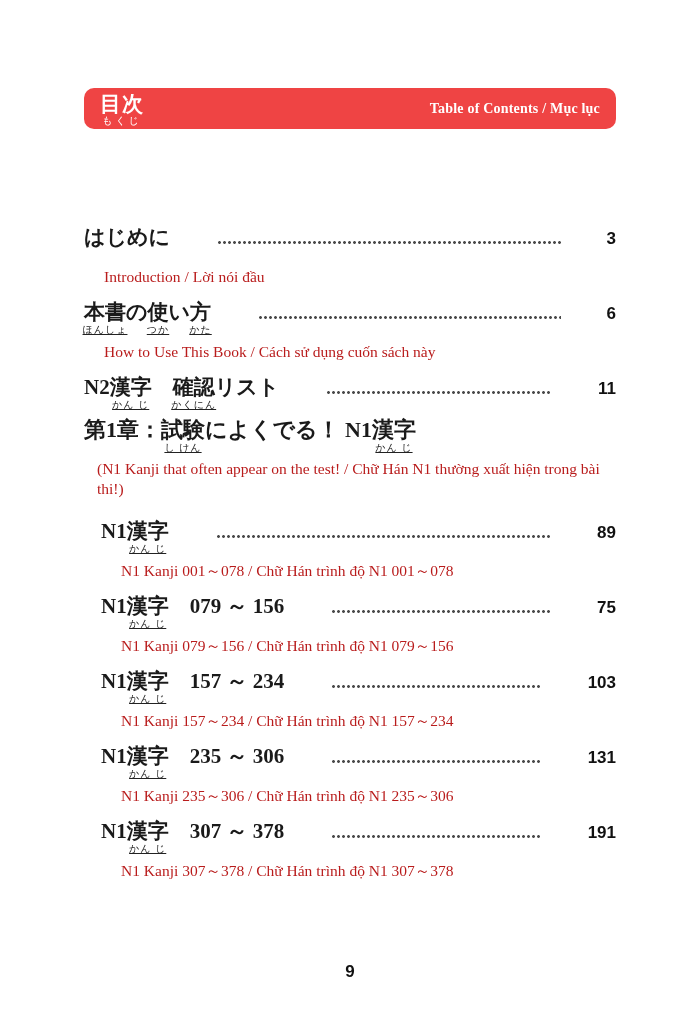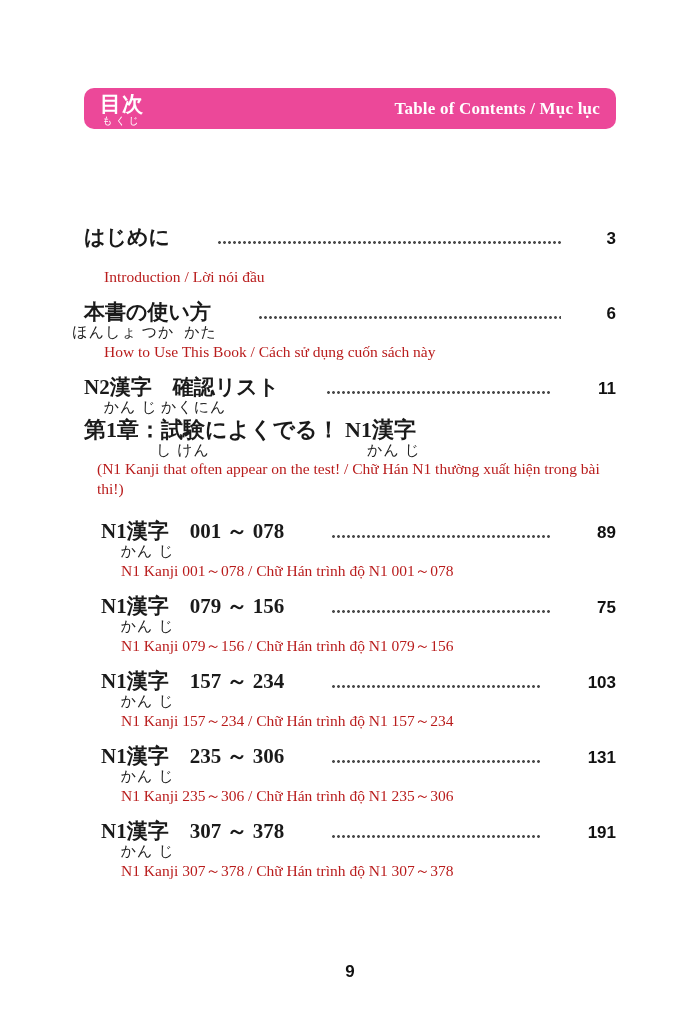--- a/index.html
+++ b/index.html
@@ -5,50 +5,50 @@
   html,body { margin:0; padding:0; background:#e9e9e9; }
   .page {
     position:relative; width:700px; height:1024px; margin:0 auto;
     background:#ffffff; overflow:hidden;
     font-family:"Liberation Serif","DejaVu Serif",serif; color:#1a1a1a;
   }
 
   
   .banner {
     position:absolute; left:84px; top:88px; width:532px; height:41px;
-    background:#ec4899; border-radius:10px;
+    background:#ef4444; border-radius:10px;
     display:flex; justify-content:space-between; align-items:center;
     padding:0 16px; box-sizing:border-box; color:#ffffff;
   }
   .banner-jp { display:flex; flex-direction:column; align-items:center; line-height:1; margin-top:1px; }
   .banner-jp .jp {
     font-family:"Liberation Sans","DejaVu Sans",sans-serif;
     font-weight:bold; font-size:21px; letter-spacing:1px;
   }
   .banner-jp .jp-ruby {
     font-family:"Liberation Sans","DejaVu Sans",sans-serif;
     font-size:10px; letter-spacing:3px; margin-top:2px; white-space:nowrap;
   }
-  .banner-latin { font-size:17px; font-weight:bold; letter-spacing:0.2px; }
+  .banner-latin { font-size:14px; font-weight:bold; letter-spacing:0.2px; }
 
   
   .entries { position:absolute; left:84px; width:532px; top:222px; }
   .entry { margin:0 0 10px 0; }
   .entry.indent { padding-left:17px; }
   .entry.chapter { margin-top:11px; margin-bottom:17px; }
 
   .entry-line { display:flex; align-items:baseline; font-weight:bold; font-size:21px; line-height:30px;gap:36px; }
   .entry.chapter .entry-line { font-size:22px; }
 
   .entry-title { white-space:nowrap; }
   .seg { display:inline-block; position:relative; }
   .seg .rt {
     position:absolute; top:100%; left:50%; transform:translateX(-50%);
-    font-size:15px; font-weight:normal; line-height:1; margin-top:-2px;
-    letter-spacing:1px; white-space:nowrap; color:#222222;
+    font-size:10px; font-weight:normal; line-height:1; margin-top:-2px;
+    letter-spacing:1px; white-space:nowrap; color:#222222;text-decoration:underline;
   }
 
   .leader {
     flex:1 1 auto; height:3px; align-self:baseline;
     margin:0 10px 6px 12px;
     background-image:radial-gradient(circle at 1.5px 1.5px,#4a4a4a 1.2px,transparent 1.6px);
     background-size:5px 3px; background-repeat:repeat-x;
   }
   .entry-page {
     font-family:"Liberation Sans","DejaVu Sans",sans-serif;
@@ -103,21 +103,21 @@
         </div>
       </div>
       <div class="entry chapter">
         <div class="entry-line">
           <span class="entry-title"><span class="seg"><span class="base">第1章：</span></span><span class="seg"><span class="base">試験</span><span class="rt">し けん</span></span><span class="seg"><span class="base">によくでる！ N1</span></span><span class="seg"><span class="base">漢字</span><span class="rt">かん じ</span></span></span>
         </div>
         <div class="entry-sub">(N1 Kanji that often appear on the test! / Chữ Hán N1 thường xuất hiện trong bài thi!)</div>
       </div>
       <div class="entry item indent">
         <div class="entry-line">
-          <span class="entry-title"><span class="seg"><span class="base">N1</span></span><span class="seg"><span class="base">漢字</span><span class="rt">かん じ</span></span><span class="seg"><span class="base">　001 ～ 078</span></span></span>
+          <span class="entry-title"><span class="seg"><span class="base">N1</span></span><span class="seg"><span class="base">漢字</span><span class="rt">かん じ</span></span></span>
           <span class="leader"></span>
           <span class="entry-page">89</span>
         </div>
         <div class="entry-sub">N1 Kanji 001～078 / Chữ Hán trình độ N1 001～078</div>
       </div>
       <div class="entry item indent">
         <div class="entry-line">
           <span class="entry-title"><span class="seg"><span class="base">N1</span></span><span class="seg"><span class="base">漢字</span><span class="rt">かん じ</span></span><span class="seg"><span class="base">　079 ～ 156</span></span></span>
           <span class="leader"></span>
           <span class="entry-page">75</span>

